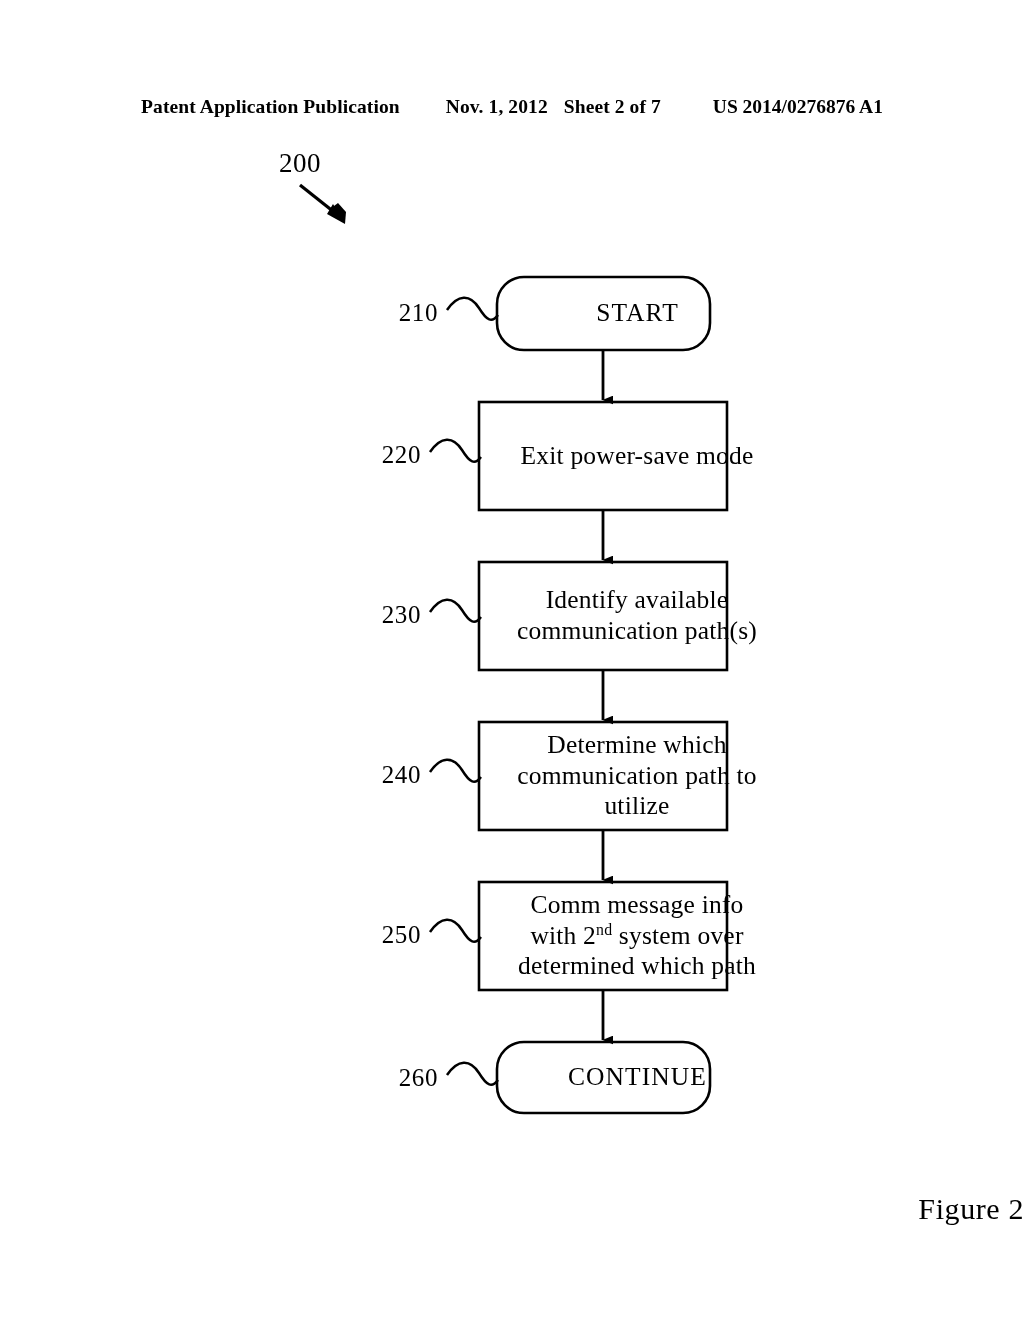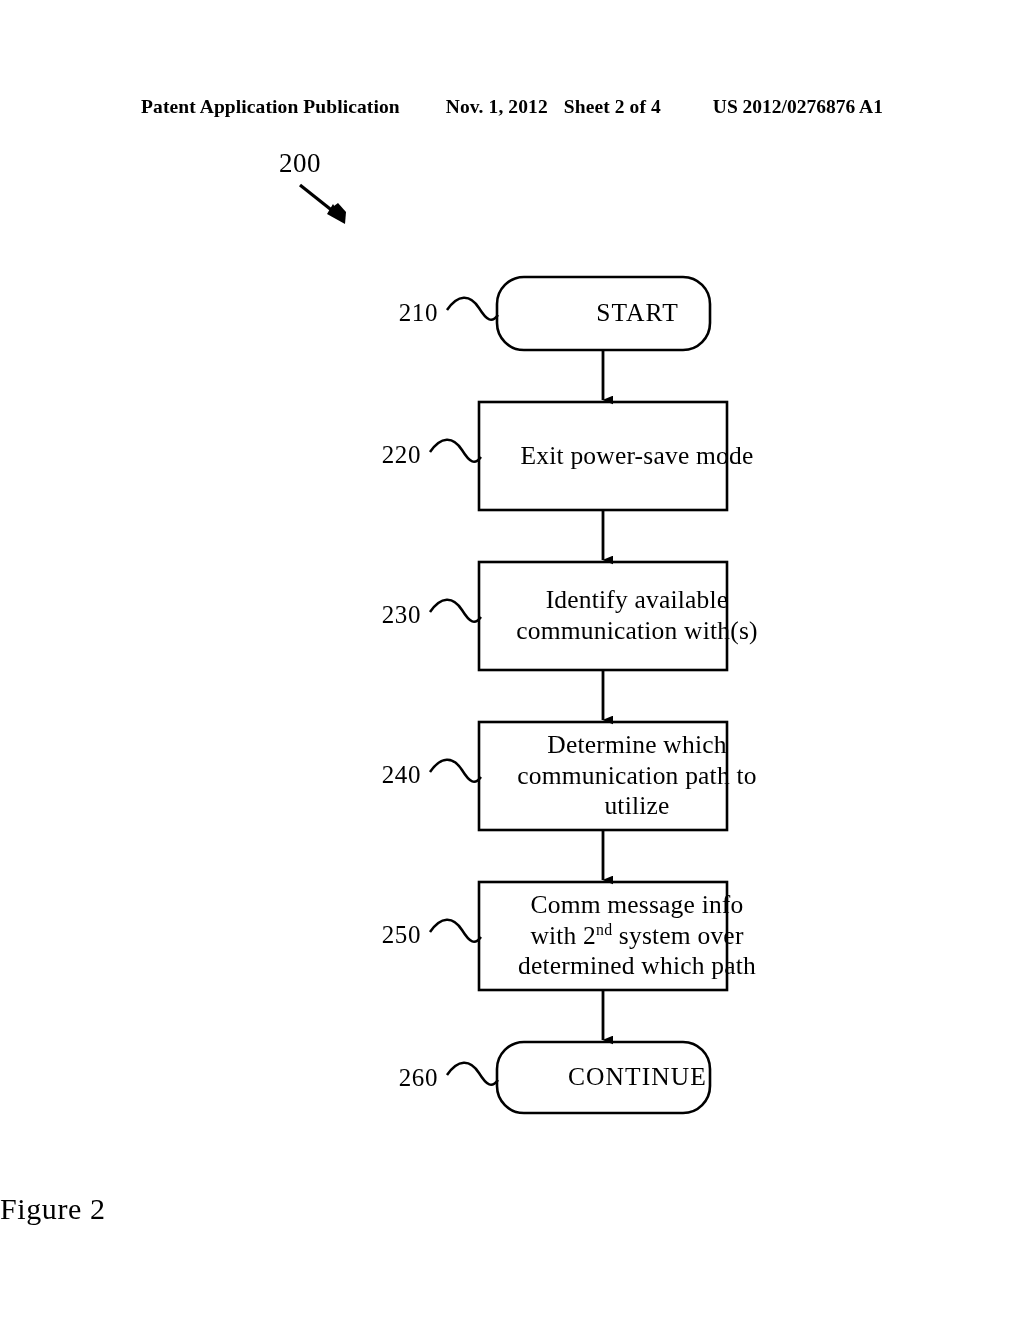--- a/index.html
+++ b/index.html
@@ -81,40 +81,40 @@
     text-align: right;
     pointer-events: none;
   }
 
   
   .fig-caption {
     position: absolute;
     left: 0;
     top: 1192px;
     width: 1024px;
-    text-align: left;
+    text-align: right;
     font-size: 30px;
     letter-spacing: 0.6px;
   }
 
   
   .lead-label {
     position: absolute;
     font-size: 27px;
     letter-spacing: 0.5px;
   }
 </style>
 </head>
 <body>
 
 <div class="page-header">
   <span class="hdr-pub">Patent Application Publication</span>
   <span class="hdr-date">Nov. 1, 2012</span>
-  <span class="hdr-sheet">Sheet 2 of 4</span>
-  <span class="hdr-num">US 2012/0276876 A1</span>
+  <span class="hdr-sheet">Sheet 2 of 7</span>
+  <span class="hdr-num">US 2014/0276876 A1</span>
 </div>
 
 <div class="figure-canvas">
 
   <svg class="figure-svg" width="1024" height="1320" viewBox="0 0 1024 1320">
 
     <defs>
       <marker id="arrowhead" markerWidth="9" markerHeight="11" refX="4.5" refY="10.4" orient="auto" markerUnits="userSpaceOnUse">
         <path d="M0,0 L9,0 L4.5,11 Z" fill="#000000"></path>
       </marker>
@@ -166,21 +166,21 @@
 
   <div class="node-text terminal" style="left:497px; top:277px; width:213px; height:73px;">START</div>
 
   <div class="node-text" style="left:479px; top:402px; width:248px; height:108px;">
     <span>Exit power-save mode</span>
   </div>
 
   <div class="node-text" style="left:479px; top:562px; width:248px; height:108px;">
     <div>
       <div>Identify available</div>
-      <div>communication with(s)</div>
+      <div>communication path(s)</div>
     </div>
   </div>
 
   <div class="node-text" style="left:479px; top:722px; width:248px; height:108px;border-radius:8px;">
     <div>
       <div>Determine which</div>
       <div>communication path to</div>
       <div>utilize</div>
     </div>
   </div>

